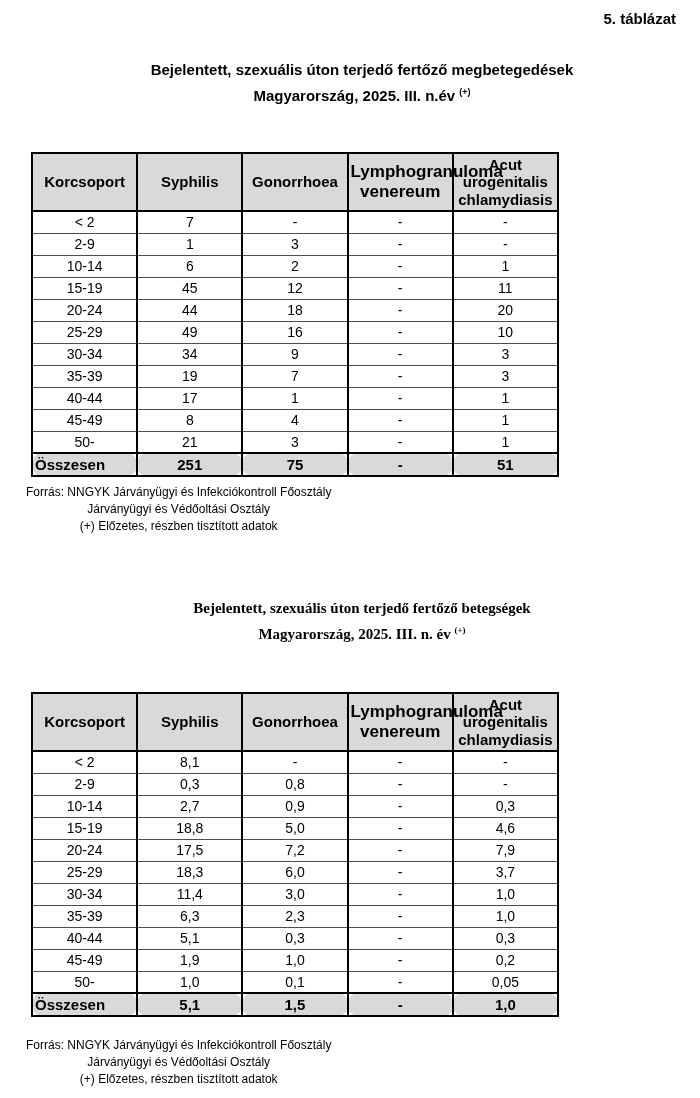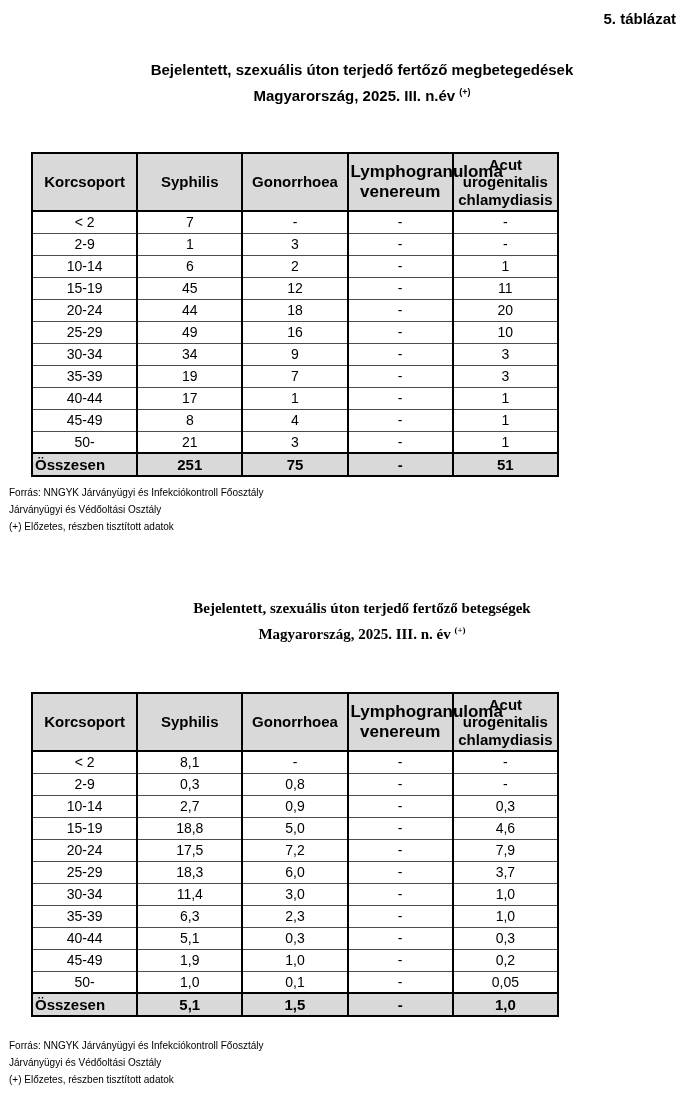--- a/index.html
+++ b/index.html
@@ -71,29 +71,31 @@
   }
   .data-table tbody.body tr:first-child td { border-top: none; }
 
   .data-table tbody.total td {
     background: #d9d9d9;
     font-size: 15px;
     font-weight: bold;
     text-align: center;
     height: 23px;
     border-top: 2px solid #000;
+    border-radius: 10px;
   }
   .data-table tbody.total td:first-child { text-align: left; }
 
   .source {
     position: absolute;
-    left: 9px;
-    font-size: 10px;
+    left: 26px;
+    font-size: 12px;
     line-height: 17px;
     font-weight: normal;
+    text-align: center;
   }
   .source1 { top: 484px; }
   .source2 { top: 1037px; }
 </style>
 </head>
 <body>
 
 <div class="page">
 
   <div class="table-label">5. táblázat</div>

